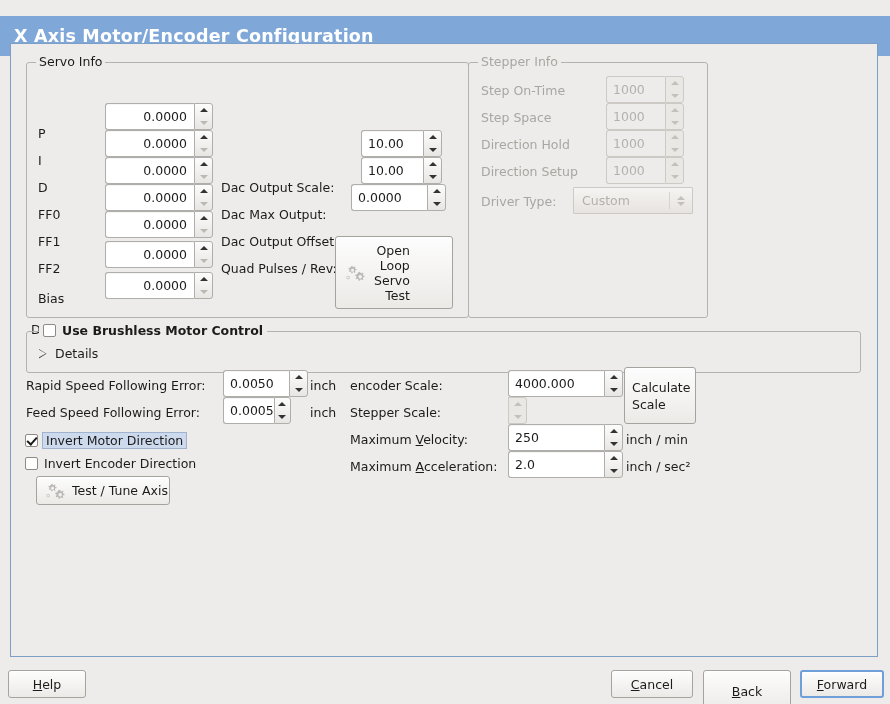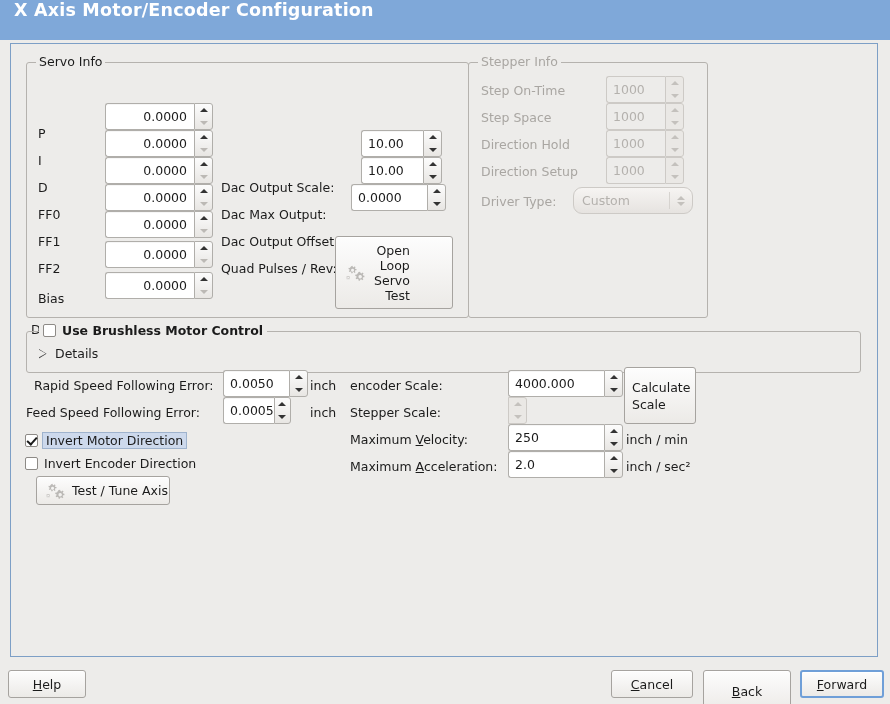--- a/index.html
+++ b/index.html
@@ -7,23 +7,23 @@
     width:890px;height:704px;overflow:hidden;
     background:#edecea;
     font-family:"DejaVu Sans","Liberation Sans",sans-serif;
     font-size:12.5px;color:#1b1b1b;
     -webkit-font-smoothing:antialiased;
   }
   .win{position:relative;width:890px;height:704px;}
 
   
   .titlebar{
-    position:absolute;left:0;top:0;width:890px;height:40px;
+    position:absolute;left:0;top:16px;width:890px;height:40px;
     background:#7fa8d9;
-    display:flex;align-items:flex-start;
+    display:flex;align-items:center;
   }
   .titlebar .ttl{
     color:#ffffff;font-weight:bold;font-size:17.5px;
     padding-left:14px;letter-spacing:.2px;
   }
 
   
   .page{
     position:absolute;left:10px;top:43px;width:868px;height:614px;
     border:1px solid #7d9fc6;background:#edecea;box-sizing:border-box;
@@ -77,21 +77,21 @@
     display:flex;align-items:center;justify-content:center;
     font-size:12.5px;color:#1b1b1b;cursor:default;
     box-shadow:inset 0 1px 0 #ffffff;
   }
   .btn.focus{border:2px solid #6f9fd8;}
 
   
   .combo{
     position:absolute;height:27px;box-sizing:border-box;
     background:linear-gradient(#f6f4f2,#e6e3e0);
-    border:1px solid #cdcac6;border-radius:9px;
+    border:1px solid #cdcac6;border-radius:1px;
     display:flex;align-items:center;
   }
   .combo .cv{flex:1;padding-left:8px;font-size:12.5px;color:#b4b1ad;}
   .combo .cs{width:1px;height:17px;background:#d6d3cf;}
   .combo .cb{width:22px;display:flex;flex-direction:column;align-items:center;justify-content:center;gap:2px;color:#c4c1bd;}
 
   
   .cbx{position:absolute;display:flex;align-items:center;gap:6px;}
   .cbx .box{
     width:13px;height:13px;background:#ffffff;border:1px solid #8d8a86;
@@ -349,21 +349,21 @@
     </div>
     <div class="cbx" style="left:28px;top:279px;background:#edecea;padding:0 4px;">
       <span class="box"></span>
       <span class="ctxt bold">Use Brushless Motor Control</span>
     </div>
     <div class="expander" style="left:28px;top:302px;">
       <span class="arw"></span>
       <span class="ctxt" style="font-size:12.5px;">Details</span>
     </div>
 
-    <div class="lbl" style="left:15px;top:334px;margin-left:8px;">Rapid Speed Following Error:</div>
+    <div class="lbl" style="left:15px;top:334px;">Rapid Speed Following Error:</div>
     <div class="spin lft" style="left:212px;top:326px;width:85px;">
       <div class="ent">0.0050</div>
       <div class="btns">
         <div class="ar">
             <span class="tri-up"></span>
           </div>
         <div class="ar">
             <span class="tri-dn"></span>
           </div>
       </div>

